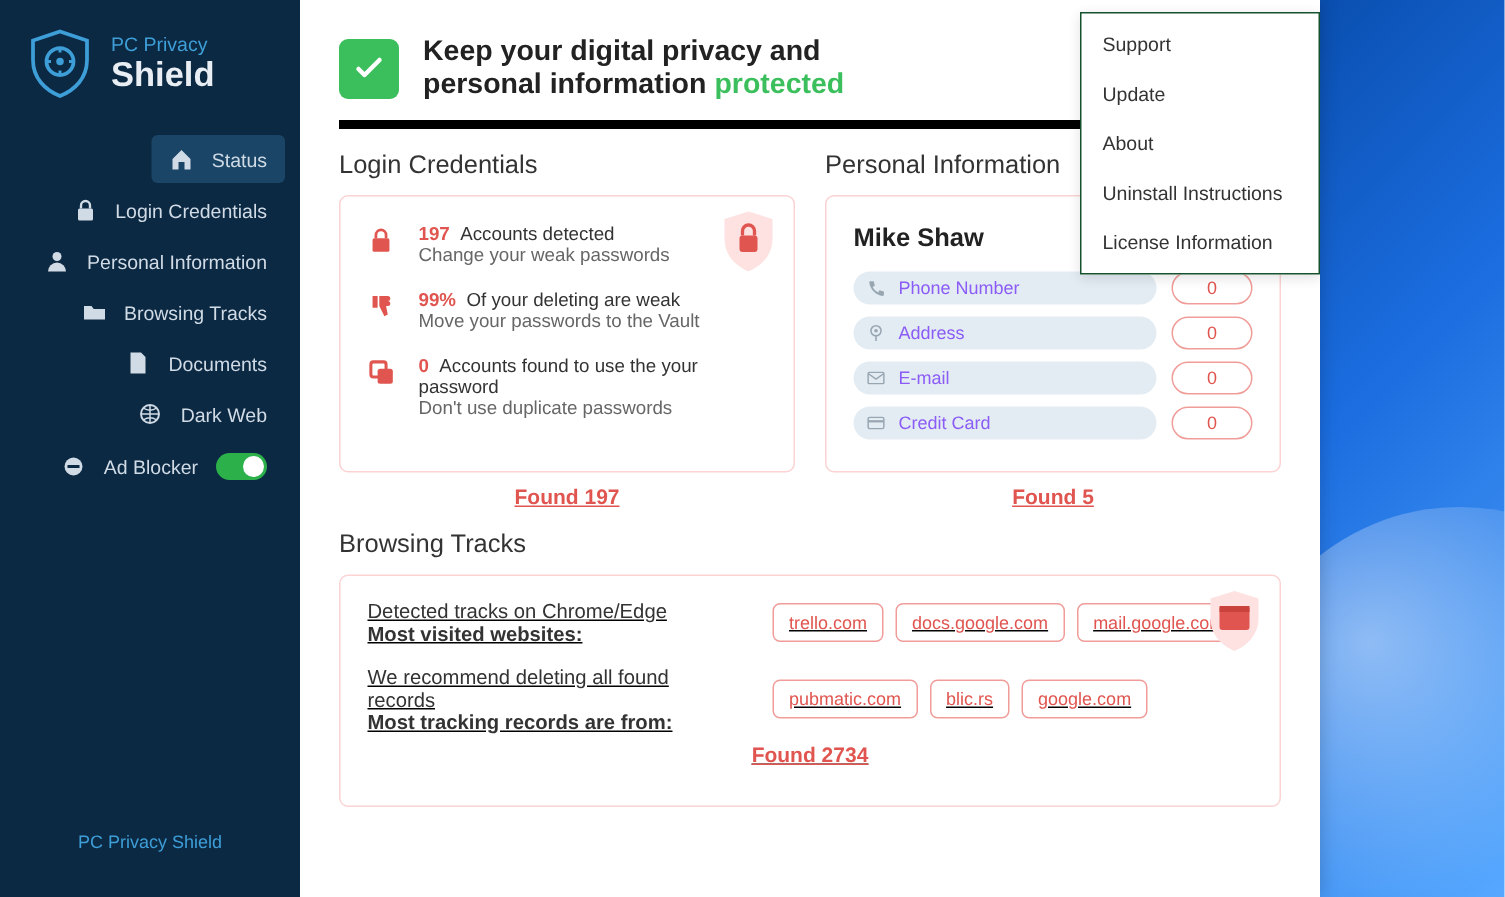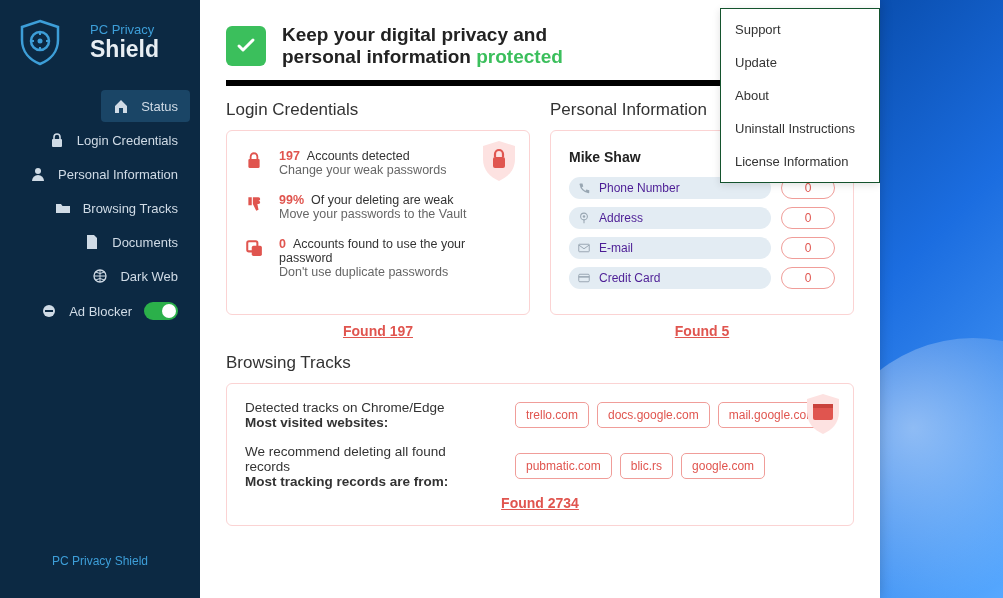--- a/index.html
+++ b/index.html
@@ -1,21 +1,21 @@
 <!DOCTYPE html>
 <html><head>
 <meta charset="utf-8">
 <style>
 * { margin: 0; padding: 0; box-sizing: border-box; font-family: -apple-system, BlinkMacSystemFont, "Segoe UI", Arial, sans-serif; }
 body { width: 1003px; height: 598px; overflow: hidden; background: #fff; position: relative; }
 .app { display: flex; width: 880px; height: 598px; }
 
 
 .sidebar { width: 200px; background: #0c2943; color: #b8c9d9; display: flex; flex-direction: column; }
-.logo-area { padding: 18px 16px 24px 16px; display: flex; align-items: center; gap: 26px; }
+.logo-area { padding: 18px 16px 24px 16px; display: flex; align-items: center; gap: 10px; }
 .logo-icon { width: 48px; height: 48px; }
 .logo-text { display: flex; flex-direction: column; line-height: 1.05; }
 .logo-text .line1 { color: #3d9ed8; font-size: 13px; font-weight: 500; }
 .logo-text .line2 { color: #e8eef3; font-size: 23px; font-weight: 600; }
 .nav { padding: 0 10px; display: flex; flex-direction: column; gap: 2px; align-items: flex-end; }
 .nav-item { display: flex; align-items: center; gap: 12px; padding: 8px 12px; border-radius: 4px; font-size: 13px; color: #d0dbe6; cursor: pointer; }
 .nav-item.active { background: #1a4566; }
 .nav-item .nicon { width: 16px; height: 16px; display: flex; align-items: center; justify-content: center; }
 .toggle { width: 34px; height: 18px; background: #2bb04a; border-radius: 10px; position: relative; margin-left: auto; }
 .toggle::after { content: ""; position: absolute; width: 14px; height: 14px; background: #fff; border-radius: 50%; right: 2px; top: 2px; }
@@ -38,30 +38,30 @@
 .cards-row { display: flex; gap: 20px; }
 .card-col { flex: 1; }
 .card-title { font-size: 17px; color: #333; margin-bottom: 10px; font-weight: 500; }
 .card { border: 1px solid #fbd3d3; border-radius: 6px; padding: 18px 18px 14px 18px; position: relative; min-height: 185px; }
 .corner-shield { position: absolute; right: 10px; top: 8px; width: 40px; height: 44px; }
 .login-line { display: flex; gap: 14px; margin-bottom: 16px; align-items: flex-start; }
 .login-line .licon { width: 20px; flex-shrink: 0; margin-top: 2px; }
 .login-line .ltext { font-size: 12.5px; color: #333; }
 .login-line .ltext b { color: #e0554f; font-weight: 600; }
 .login-line .ltext .sub { color: #666; display: block; }
-.person-name { font-size: 14px; font-weight: 700; color: #222; margin-bottom: 12px; }
+.person-name { font-size: 17px; font-weight: 700; color: #222; margin-bottom: 12px; }
 .pi-row { display: flex; align-items: center; gap: 10px; margin-bottom: 8px; }
-.pi-label { flex: 1; background: #e3ecf3; border-radius: 12px; padding: 4px 10px 4px 8px; display: flex; align-items: center; gap: 8px; font-size: 12px; color: #4c1d95; }
+.pi-label { flex: 1; background: #e3ecf3; border-radius: 12px; padding: 4px 10px 4px 8px; display: flex; align-items: center; gap: 8px; font-size: 12px; color: #8b5cf6; }
 .pi-label .picon { width: 14px; height: 14px; display:flex; align-items:center; justify-content:center; }
 .pi-count { width: 54px; border: 1px solid #f09d99; color: #e0554f; border-radius: 12px; text-align: center; padding: 3px 0; font-size: 12px; }
 .found-link { text-align: center; color: #e0554f; font-weight: 700; font-size: 14px; text-decoration: underline; margin-top: 8px; cursor: pointer; }
 
 
 .bt-section { margin-top: 14px; }
-.bt-card { border: 1px solid #fbd3d3; border-radius: 6px; padding: 16px 18px 14px 18px; position: relative; }
+.bt-card { border: 1px solid #fbd3d3; border-radius: 6px; padding: 16px 18px 26px 18px; position: relative; text-decoration: underline; }
 .bt-row { display: flex; gap: 30px; margin-bottom: 14px; }
 .bt-left { width: 240px; font-size: 13.5px; color: #333; }
 .bt-left b { font-weight: 700; }
 .bt-chips { display: flex; gap: 8px; align-items: center; flex-wrap: wrap; }
 .chip { border: 1px solid #f09d99; color: #e0554f; border-radius: 5px; padding: 5px 10px; font-size: 12px; }
 
 
 .wallpaper { position: absolute; right: 0; top: 0; width: 123px; height: 598px; background: linear-gradient(135deg, #0a4fb0 0%, #1b6de0 40%, #56a8ff 100%); z-index: 0; overflow: hidden; }
 .wallpaper::before { content: ""; position: absolute; width: 300px; height: 300px; border-radius: 50%; background: radial-gradient(circle at 30% 30%, rgba(255,255,255,.45), rgba(30,100,220,0) 60%); right: -120px; bottom: -40px; }
 .app { position: relative; z-index: 1; box-shadow: 0 0 12px rgba(0,0,0,.2); background: #fff; }

